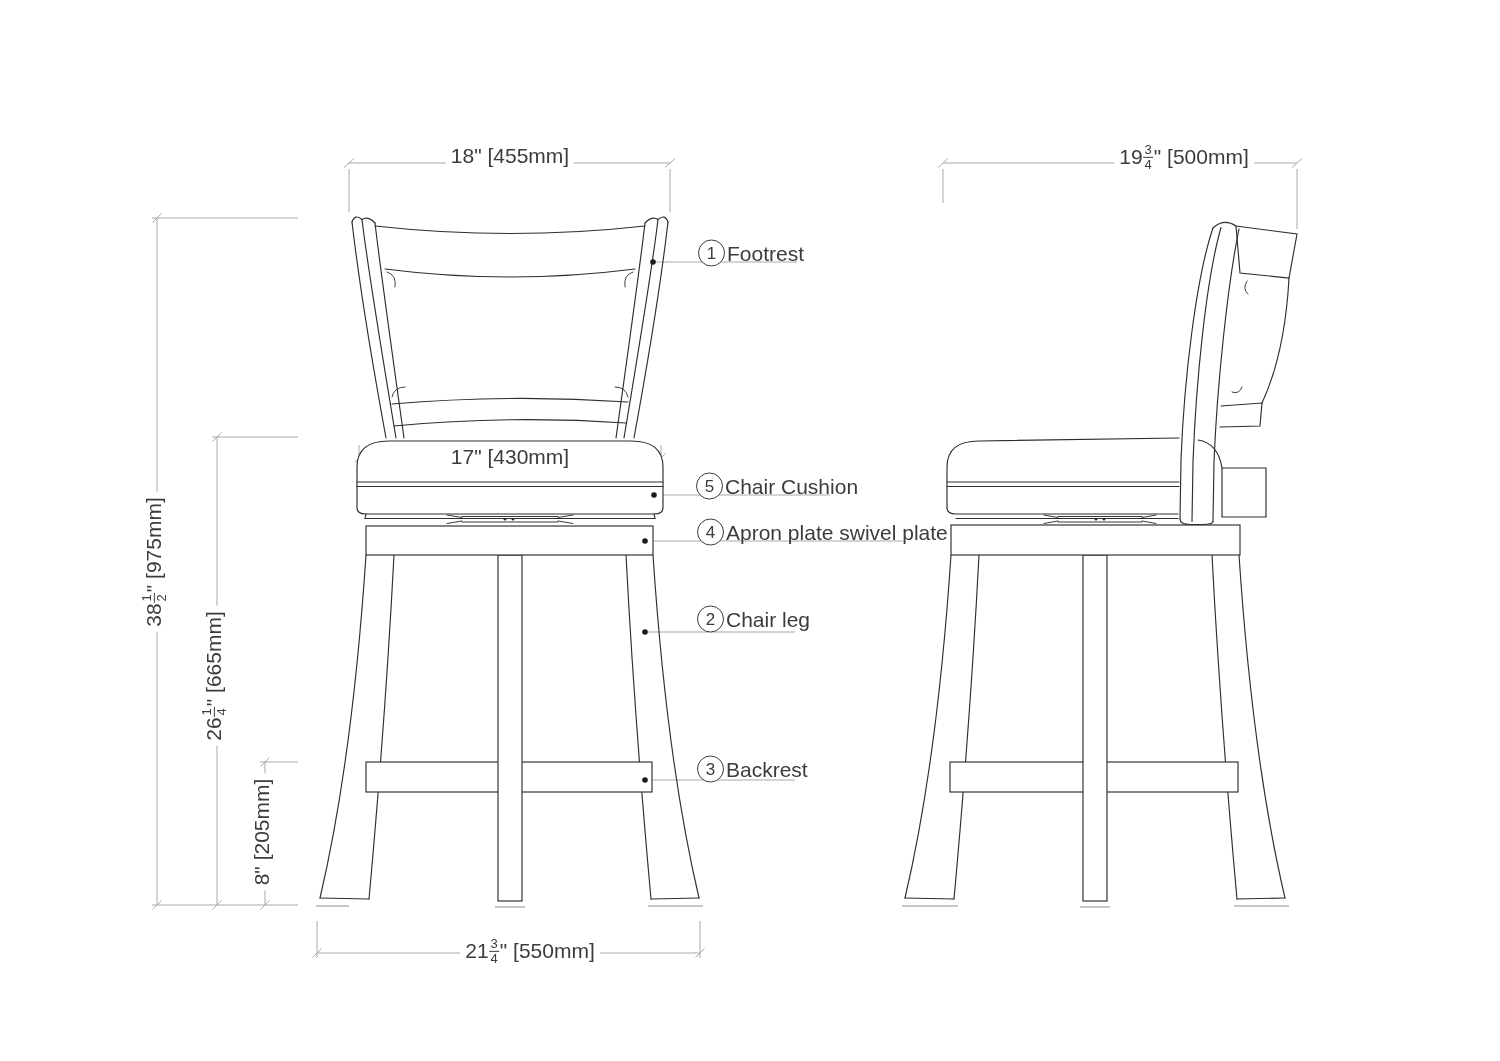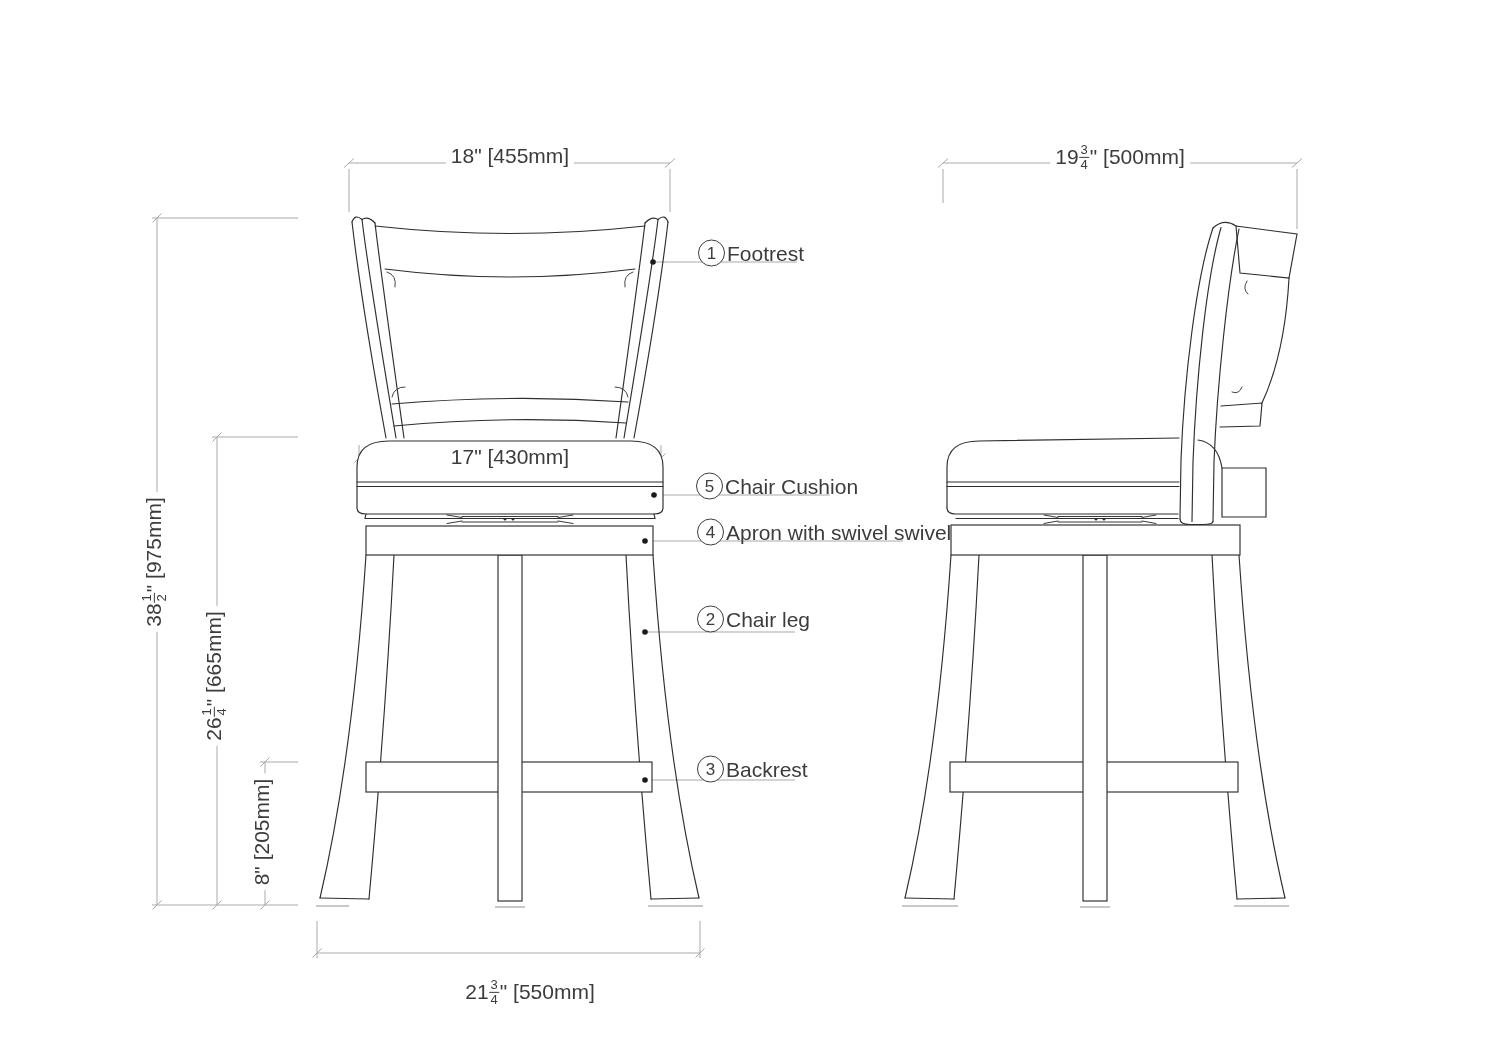--- a/index.html
+++ b/index.html
@@ -199,21 +199,21 @@
       <circle cx="645" cy="541" r="2.8"></circle>
       <circle cx="645" cy="632" r="2.8"></circle>
       <circle cx="645" cy="780" r="2.8"></circle>
     </g>
   </svg>
 
   <div class="txt center" style="left:510px;top:156px;">
     <span>18" [455mm]</span>
   </div>
 
-  <div class="txt center" style="left:1120px;top:157px;">
+  <div class="txt center" style="left:1184px;top:157px;">
     <span>19</span>
     <span class="frac">
       <span class="fnum">3</span>
       <span class="fden">4</span>
     </span>
     <span>" [500mm]</span>
   </div>
 
   <div class="txt vert" style="left:154px;top:562px;">
     <span>38</span>
@@ -234,42 +234,42 @@
   </div>
 
   <div class="txt vert" style="left:262px;top:832px;">
     <span>8" [205mm]</span>
   </div>
 
   <div class="txt center" style="left:510px;top:457px;">
     <span>17" [430mm]</span>
   </div>
 
-  <div class="txt center" style="left:530px;top:992px;">
+  <div class="txt center" style="left:530px;top:951px;">
     <span>21</span>
     <span class="frac">
       <span class="fnum">3</span>
       <span class="fden">4</span>
     </span>
     <span>" [550mm]</span>
   </div>
 
   <div class="plabel" style="left:698px;top:253px;">
     <span class="cnum">1</span>
     <span>Footrest</span>
   </div>
 
   <div class="plabel" style="left:696px;top:486px;">
     <span class="cnum">5</span>
     <span>Chair Cushion</span>
   </div>
 
   <div class="plabel" style="left:697px;top:532px;">
     <span class="cnum">4</span>
-    <span>Apron with swivel swivel</span>
+    <span>Apron plate swivel plate</span>
   </div>
 
   <div class="plabel" style="left:697px;top:619px;">
     <span class="cnum">2</span>
     <span>Chair leg</span>
   </div>
 
   <div class="plabel" style="left:697px;top:769px;">
     <span class="cnum">3</span>
     <span>Backrest</span>

